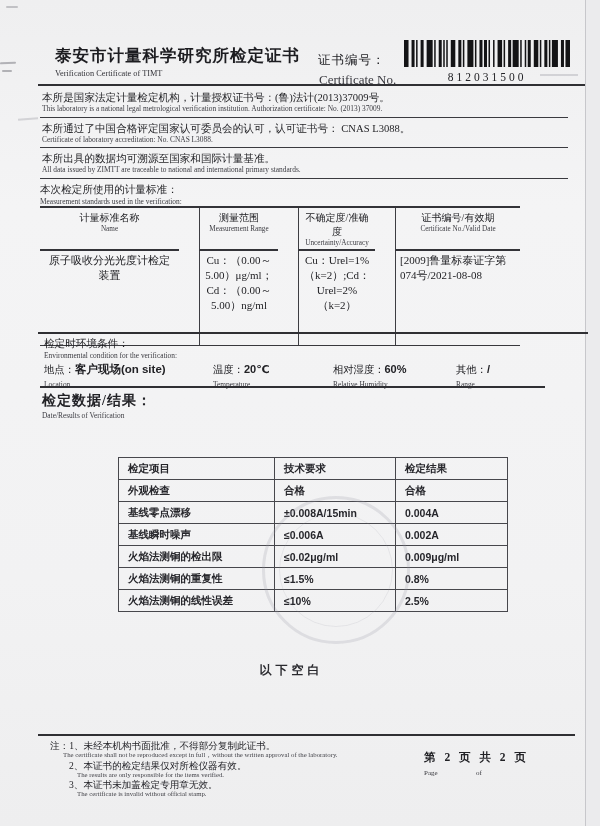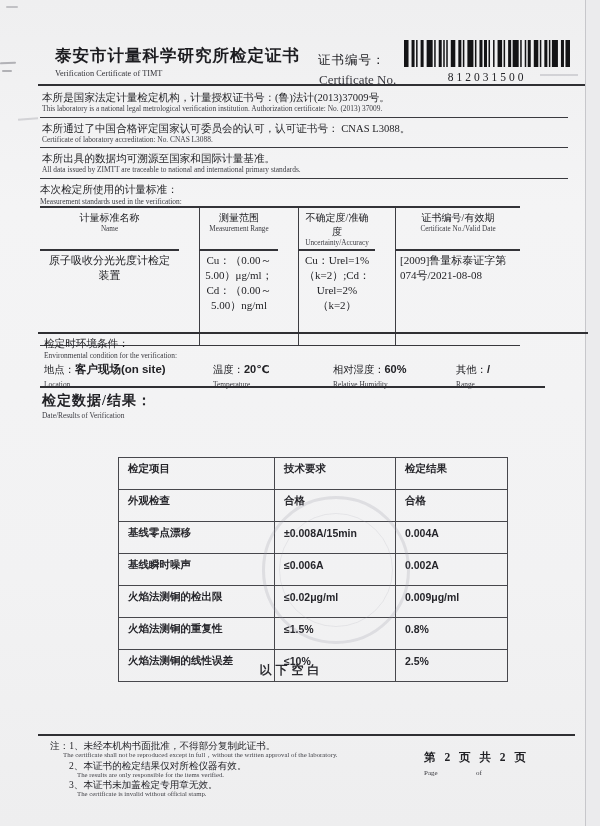--- a/index.html
+++ b/index.html
@@ -33,21 +33,21 @@
   
   .env-label-cn{font-size:10.3px;}
   .env-value{font-family:"Liberation Sans","DejaVu Sans",sans-serif;font-weight:700;font-size:11px;}
   .env-value-big{font-size:11.5px;}
   .env-label-en{font-size:7.4px;color:#3b3b41;margin-top:3px;}
   .results-heading-cn{font-size:14px;font-weight:bold;letter-spacing:1px;}
   .results-heading-en{font-size:7.4px;color:#3b3b41;margin-top:1px;}
   
   .res-table{position:absolute;left:118px;top:457px;border-collapse:collapse;
     font-family:"Liberation Sans","DejaVu Sans",sans-serif;}
-  .res-table td{border:1.3px solid #47474c;height:21px;padding:0 4px 10px 9px;font-size:10.5px;font-weight:600;color:#26262b;}
+  .res-table td{border:1.3px solid #47474c;height:21px;padding:0 4px 0 9px;font-size:10.5px;font-weight:600;color:#26262b;}
   .res-table .c0{width:142px;}
   .res-table .c1{width:107px;}
   .res-table .c2{width:98px;}
   .endnote{position:absolute;left:118px;top:662px;width:347px;text-align:center;
     font-size:12px;font-weight:bold;letter-spacing:4px;color:#2a2a2f;}
   
   .stamp{position:absolute;left:262px;top:496px;width:142px;height:142px;border-radius:50%;
     border:3px solid rgba(150,150,162,0.22);}
   .stamp-inner{position:absolute;left:14px;top:14px;right:14px;bottom:14px;border-radius:50%;
     border:1px solid rgba(150,150,162,0.15);}

